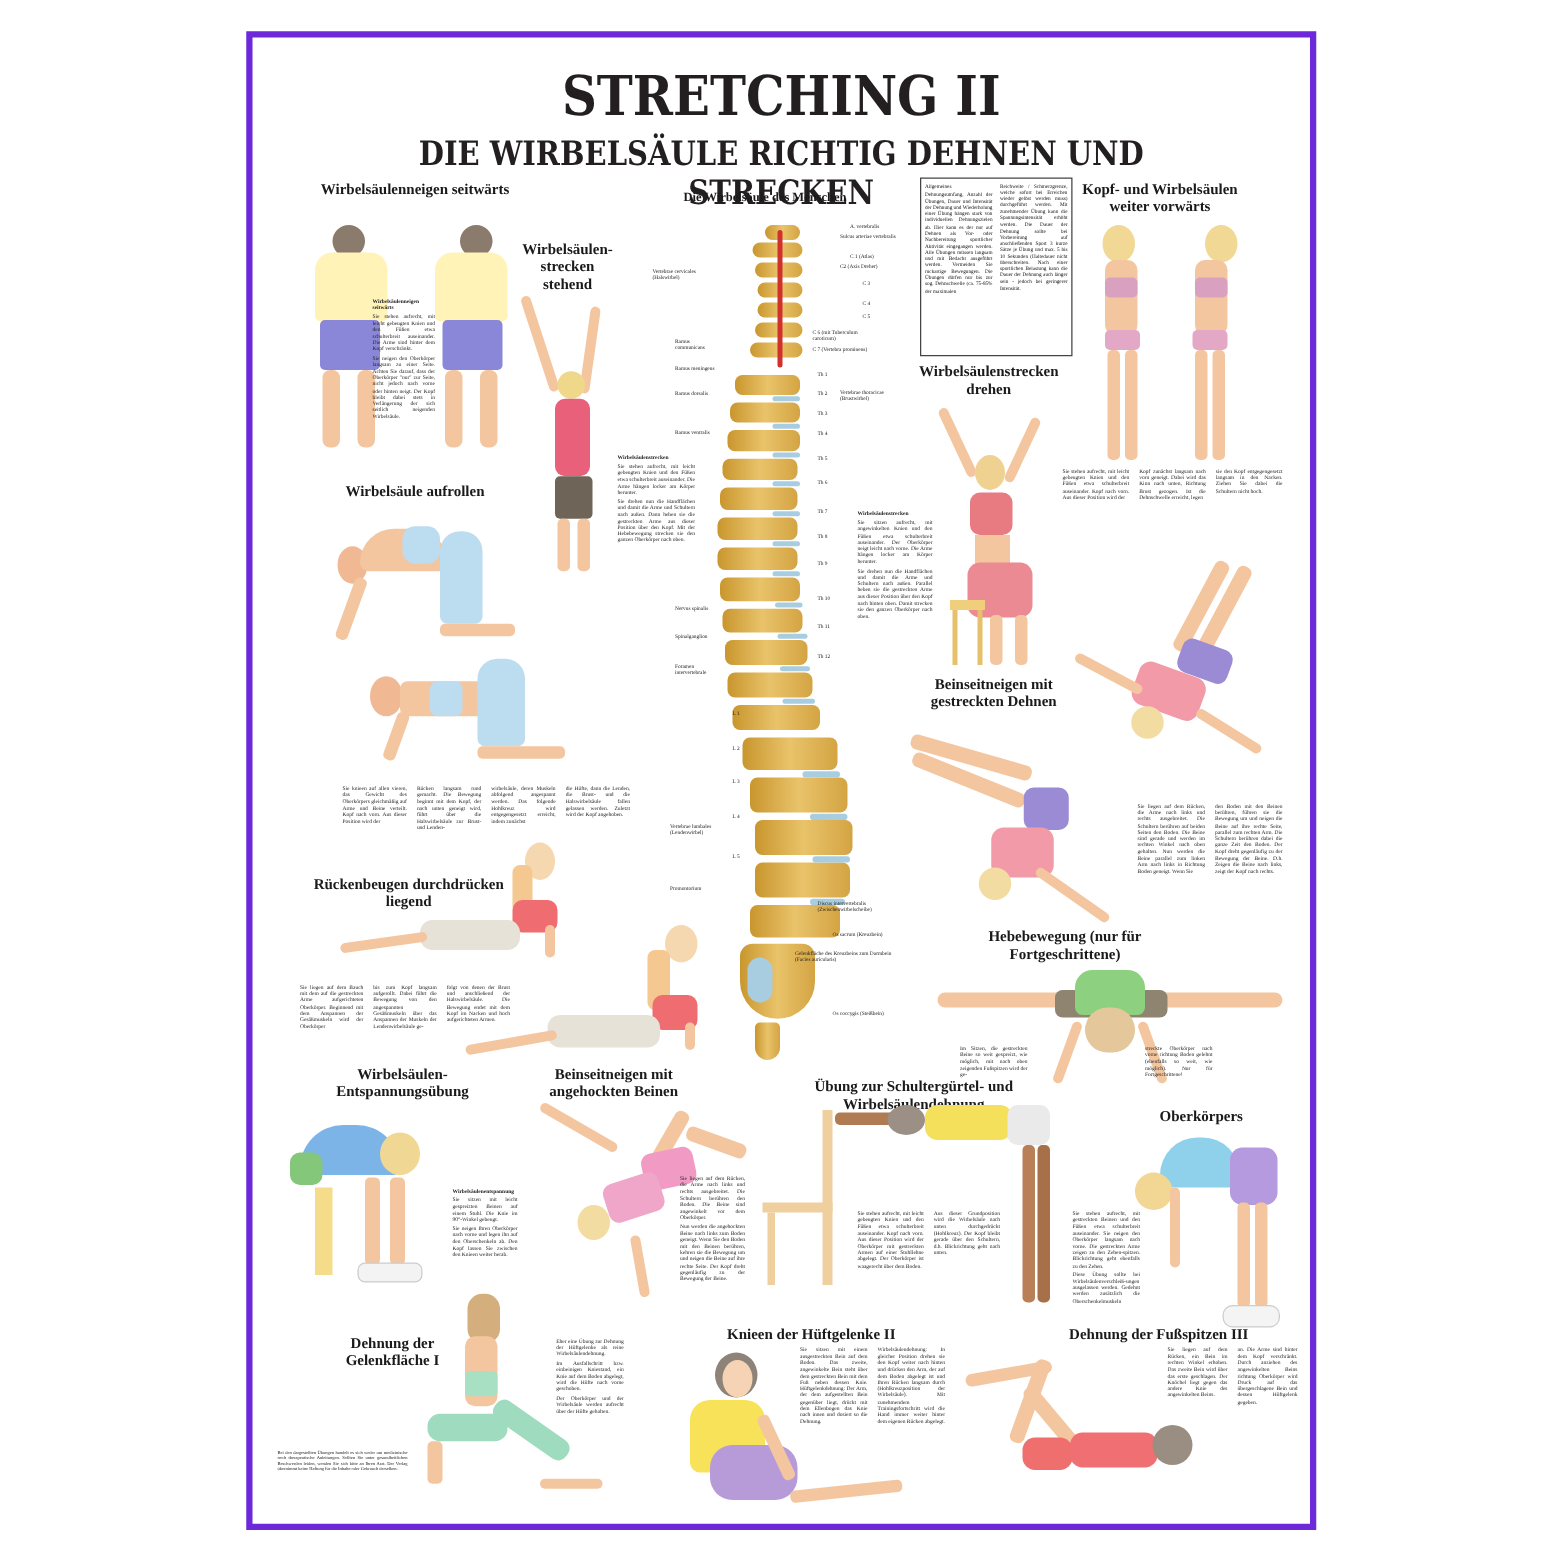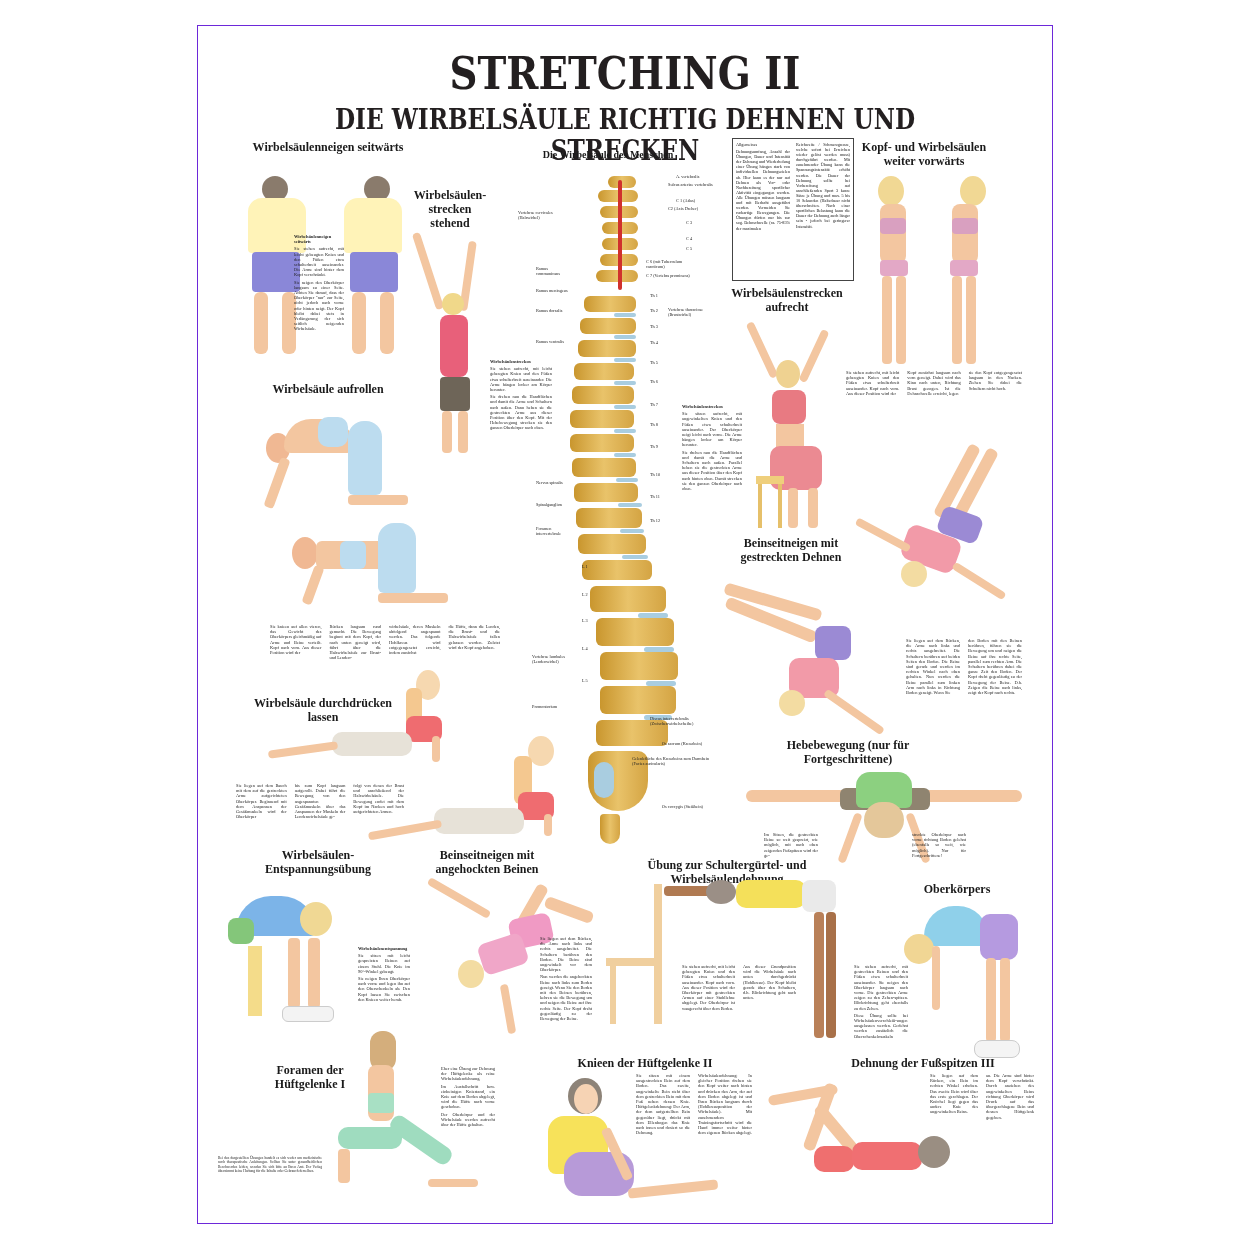--- a/index.html
+++ b/index.html
@@ -1,17 +1,17 @@
 <!DOCTYPE html>
 <html><head>
 <meta charset="utf-8">
 <style>
   html,body{margin:0;padding:0;background:#fff;}
   body{width:1250px;height:1250px;position:relative;overflow:hidden;font-family:"Liberation Serif","DejaVu Serif",serif;color:#111;}
-  .poster{position:absolute;left:197px;top:25px;width:856px;height:1199px;border:1px solid #6d28d9;background:#fff;box-sizing:border-box;}
+  .poster{position:absolute;left:197px;top:25px;width:856px;height:1199px;border:5px solid #6d28d9;background:#fff;box-sizing:border-box;}
   .title{position:absolute;left:0;right:0;top:22px;text-align:center;font-family:"DejaVu Serif","Liberation Serif",serif;font-weight:bold;font-size:44px;letter-spacing:0px;color:#231f20;transform:scaleX(0.88);}
   .subtitle{position:absolute;left:0;right:0;top:78px;text-align:center;font-family:"DejaVu Serif","Liberation Serif",serif;font-weight:bold;font-size:27px;color:#231f20;transform:scaleX(0.86);}
   .heading{position:absolute;text-align:center;font-weight:bold;font-size:12px;line-height:14px;color:#1a1a1a;}
   .small{position:absolute;font-size:4.4px;line-height:5.2px;color:#222;text-align:justify;}
   .small p{margin:0 0 2px 0;}
   .small b{display:block;margin-bottom:2px;}
   .cols{position:absolute;display:flex;gap:8px;font-size:4.4px;line-height:5.2px;color:#222;text-align:justify;}
   .cols div{flex:1;}
   .box{position:absolute;border:1px solid #444;padding:3px;box-sizing:border-box;display:flex;gap:6px;font-size:4.2px;line-height:5.1px;text-align:justify;}
   .box div{flex:1;}
@@ -190,21 +190,21 @@
     <div style="position:absolute;left:10px;top:84px;width:28px;height:16px;background:#e3a8c6;border-radius:4px;"></div>
     <div class="skin" style="position:absolute;left:12px;top:100px;width:10px;height:88px;border-radius:4px;"></div>
     <div class="skin" style="position:absolute;left:26px;top:100px;width:10px;height:88px;border-radius:4px;"></div>
   </div>
   <div class="cols" style="left:648px;top:344px;width:176px;">
     <div>Sie stehen aufrecht, mit leicht gebeugten Knien und den Füßen etwa schulterbreit auseinander. Kopf nach vorn. Aus dieser Position wird der</div>
     <div>Kopf zunächst langsam nach vorn geneigt. Dabei wird das Kinn nach unten, Richtung Brust gezogen. Ist die Dehnschwelle erreicht, legen</div>
     <div>sie den Kopf entgegengesetzt langsam in den Nacken. Ziehen Sie dabei die Schultern nicht hoch.</div>
   </div>
 
-  <div class="heading" style="left:524px;top:260px;width:130px;">Wirbelsäulenstrecken aufrecht</div>
+  <div class="heading" style="left:524px;top:260px;width:130px;">Wirbelsäulenstrecken drehen</div>
   <div class="fig" style="left:550px;top:294px;width:90px;height:215px;">
     <div class="skin" style="position:absolute;left:10px;top:0;width:8px;height:60px;transform:rotate(-25deg);border-radius:4px;"></div>
     <div class="skin" style="position:absolute;left:62px;top:8px;width:8px;height:56px;transform:rotate(25deg);border-radius:4px;"></div>
     <div style="position:absolute;left:28px;top:40px;width:24px;height:28px;border-radius:50%;background:#efd291;"></div>
     <div style="position:absolute;left:24px;top:70px;width:34px;height:34px;background:#e87a82;border-radius:8px;"></div>
     <div class="skin" style="position:absolute;left:28px;top:104px;width:28px;height:24px;"></div>
     <div style="position:absolute;left:22px;top:126px;width:52px;height:44px;background:#eb8a92;border-radius:10px;"></div>
     <div style="position:absolute;left:8px;top:156px;width:28px;height:8px;background:#efcf7c;"></div>
     <div style="position:absolute;left:10px;top:164px;width:4px;height:44px;background:#e6c06a;"></div>
     <div style="position:absolute;left:30px;top:164px;width:4px;height:44px;background:#e6c06a;"></div>
@@ -257,21 +257,21 @@
     <div style="position:absolute;left:92px;top:40px;width:36px;height:34px;background:#9b8ad4;border-radius:8px;"></div>
     <div style="position:absolute;left:66px;top:72px;width:50px;height:40px;background:#f29aa8;border-radius:10px;"></div>
     <div style="position:absolute;left:56px;top:104px;width:26px;height:26px;border-radius:50%;background:#f3dca2;"></div>
     <div class="skin" style="position:absolute;left:96px;top:122px;width:70px;height:8px;transform:rotate(35deg);border-radius:4px;"></div>
   </div>
   <div class="cols" style="left:708px;top:612px;width:116px;">
     <div>Sie liegen auf dem Rücken, die Arme nach links und rechts ausgebreitet. Die Schultern berühren auf beiden Seiten den Boden. Die Beine sind gerade und werden im rechten Winkel nach oben gehalten. Nun werden die Beine parallel zum linken Arm nach links in Richtung Boden geneigt. Wenn Sie</div>
     <div>den Boden mit den Beinen berühren, führen sie die Bewegung um und neigen die Beine auf ihre rechte Seite, parallel zum rechten Arm. Die Schultern berühren dabei die ganze Zeit den Boden. Der Kopf dreht gegenläufig zu der Bewegung der Beine. D.h. Zeigen die Beine nach links, zeigt der Kopf nach rechts.</div>
   </div>
 
-  <div class="heading" style="left:40px;top:670px;width:170px;">Wirbelsäule durchdrücken lassen</div>
+  <div class="heading" style="left:40px;top:670px;width:170px;">Rückenbeugen durchdrücken liegend</div>
   <div class="fig" style="left:60px;top:640px;width:210px;height:95px;">
     <div style="position:absolute;left:158px;top:4px;width:24px;height:30px;border-radius:50%;background:#f6d8b0;"></div>
     <div style="position:absolute;left:148px;top:22px;width:16px;height:40px;background:#f4c890;border-radius:6px;"></div>
     <div style="position:absolute;left:148px;top:50px;width:36px;height:26px;background:#ef6c70;border-radius:8px;"></div>
     <div style="position:absolute;left:74px;top:66px;width:80px;height:24px;background:#e7e2d8;border-radius:10px;"></div>
     <div class="skin" style="position:absolute;left:10px;top:80px;width:70px;height:8px;border-radius:4px;transform:rotate(-8deg);"></div>
     <div class="skin" style="position:absolute;left:174px;top:70px;width:8px;height:26px;border-radius:4px;"></div>
   </div>
   <div class="fig" style="left:170px;top:710px;width:210px;height:100px;">
     <div style="position:absolute;left:160px;top:0;width:26px;height:30px;border-radius:50%;background:#f6d8b0;"></div>
@@ -355,21 +355,21 @@
     <div class="skin" style="position:absolute;left:28px;top:48px;width:8px;height:64px;border-radius:4px;"></div>
     <div class="skin" style="position:absolute;left:82px;top:60px;width:10px;height:84px;border-radius:4px;"></div>
     <div class="skin" style="position:absolute;left:96px;top:60px;width:10px;height:84px;border-radius:4px;"></div>
     <div style="position:absolute;left:70px;top:142px;width:44px;height:16px;background:#f4f4f4;border:1px solid #ccc;border-radius:8px;"></div>
   </div>
   <div class="small" style="left:656px;top:938px;width:54px;">
     <p>Sie stehen aufrecht, mit gestreckten Beinen und den Füßen etwa schulterbreit auseinander. Sie neigen den Oberkörper langsam nach vorne. Die gestreckten Arme zeigen zu den Zehen-spitzen. Blickrichtung geht ebenfalls zu den Zehen.</p>
     <p>Diese Übung sollte bei Wirbelsäulenverschleiß-ungen ausgelassen werden. Gedehnt werden zusätzlich die Oberschenkelmuskeln</p>
   </div>
 
-  <div class="heading" style="left:62px;top:1037px;width:100px;">Foramen der Hüftgelenke I</div>
+  <div class="heading" style="left:62px;top:1037px;width:100px;">Dehnung der Gelenkfläche I</div>
   <div class="fig" style="left:134px;top:1005px;width:160px;height:160px;">
     <div style="position:absolute;left:38px;top:0;width:26px;height:40px;border-radius:12px;background:#d4ae7c;"></div>
     <div class="skin" style="position:absolute;left:36px;top:34px;width:26px;height:56px;border-radius:8px;"></div>
     <div style="position:absolute;left:36px;top:62px;width:26px;height:20px;background:#a8e0c4;border-radius:4px;"></div>
     <div style="position:absolute;left:6px;top:96px;width:64px;height:22px;background:#9fdcbf;border-radius:10px;"></div>
     <div style="position:absolute;left:54px;top:100px;width:70px;height:18px;background:#9fdcbf;border-radius:8px;transform:rotate(35deg);"></div>
     <div class="skin" style="position:absolute;left:6px;top:118px;width:12px;height:34px;border-radius:4px;"></div>
     <div class="skin" style="position:absolute;left:96px;top:148px;width:50px;height:8px;border-radius:4px;"></div>
   </div>
   <div class="small" style="left:243px;top:1040px;width:54px;">

